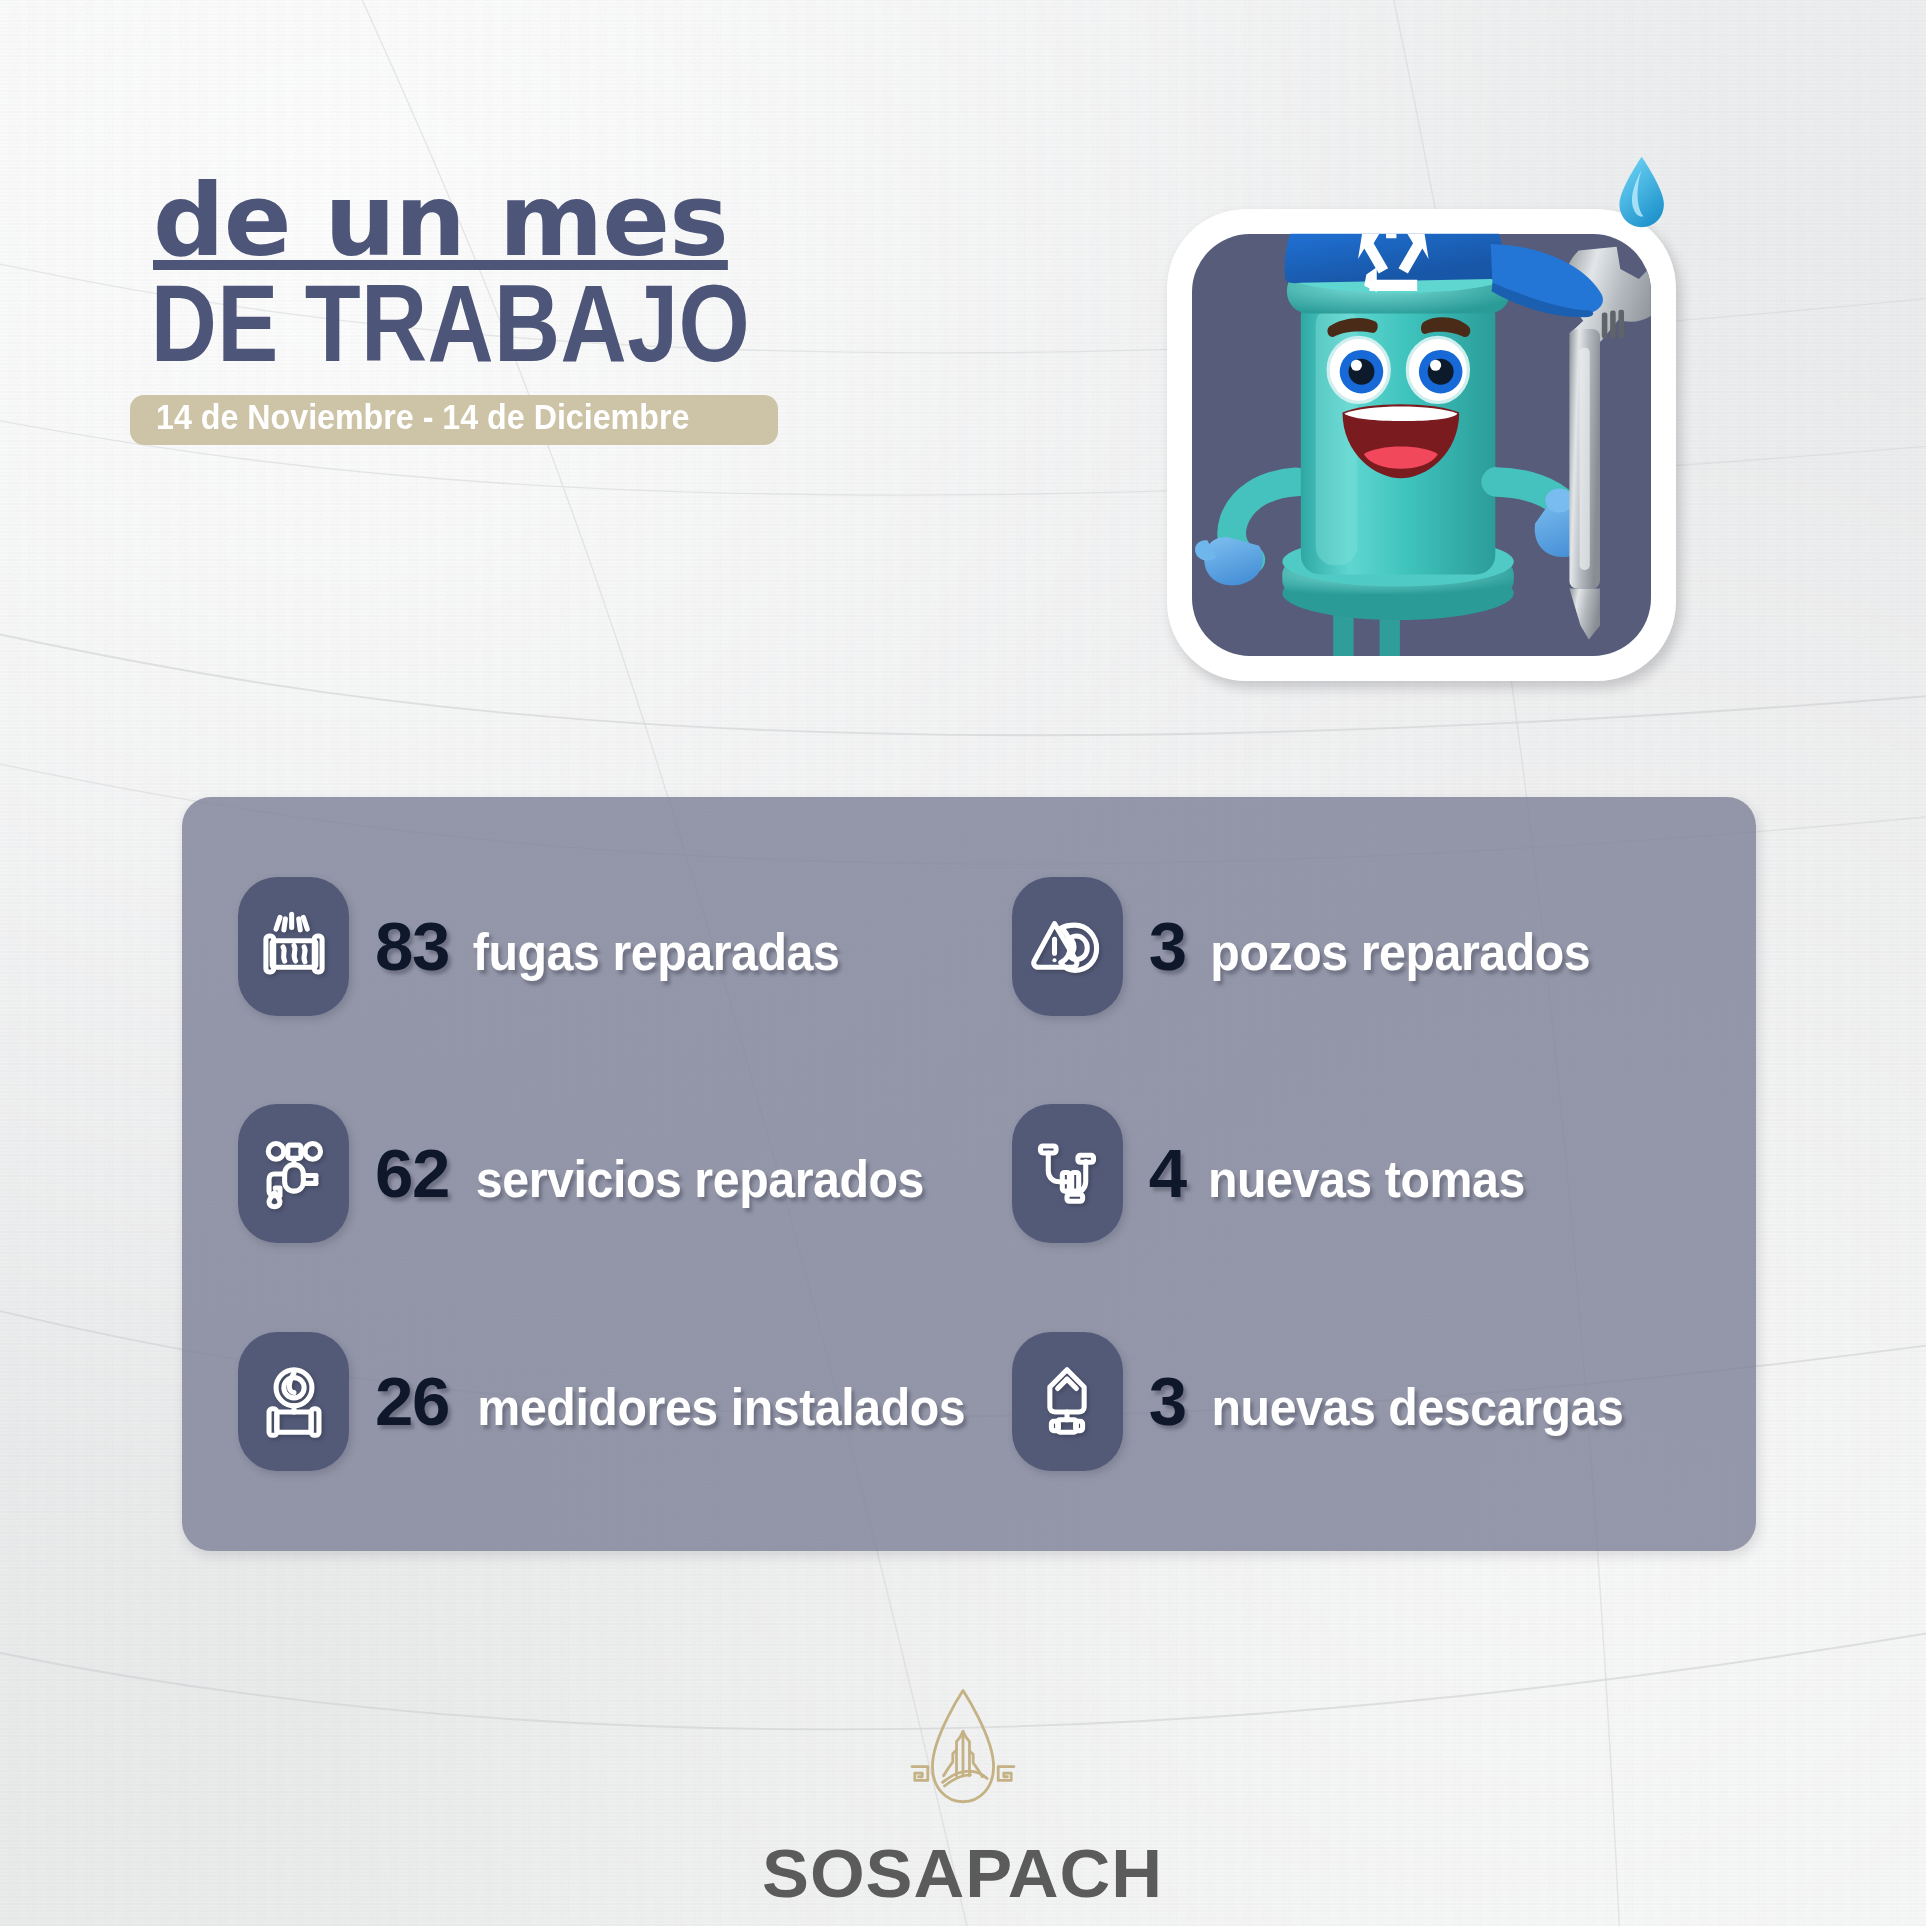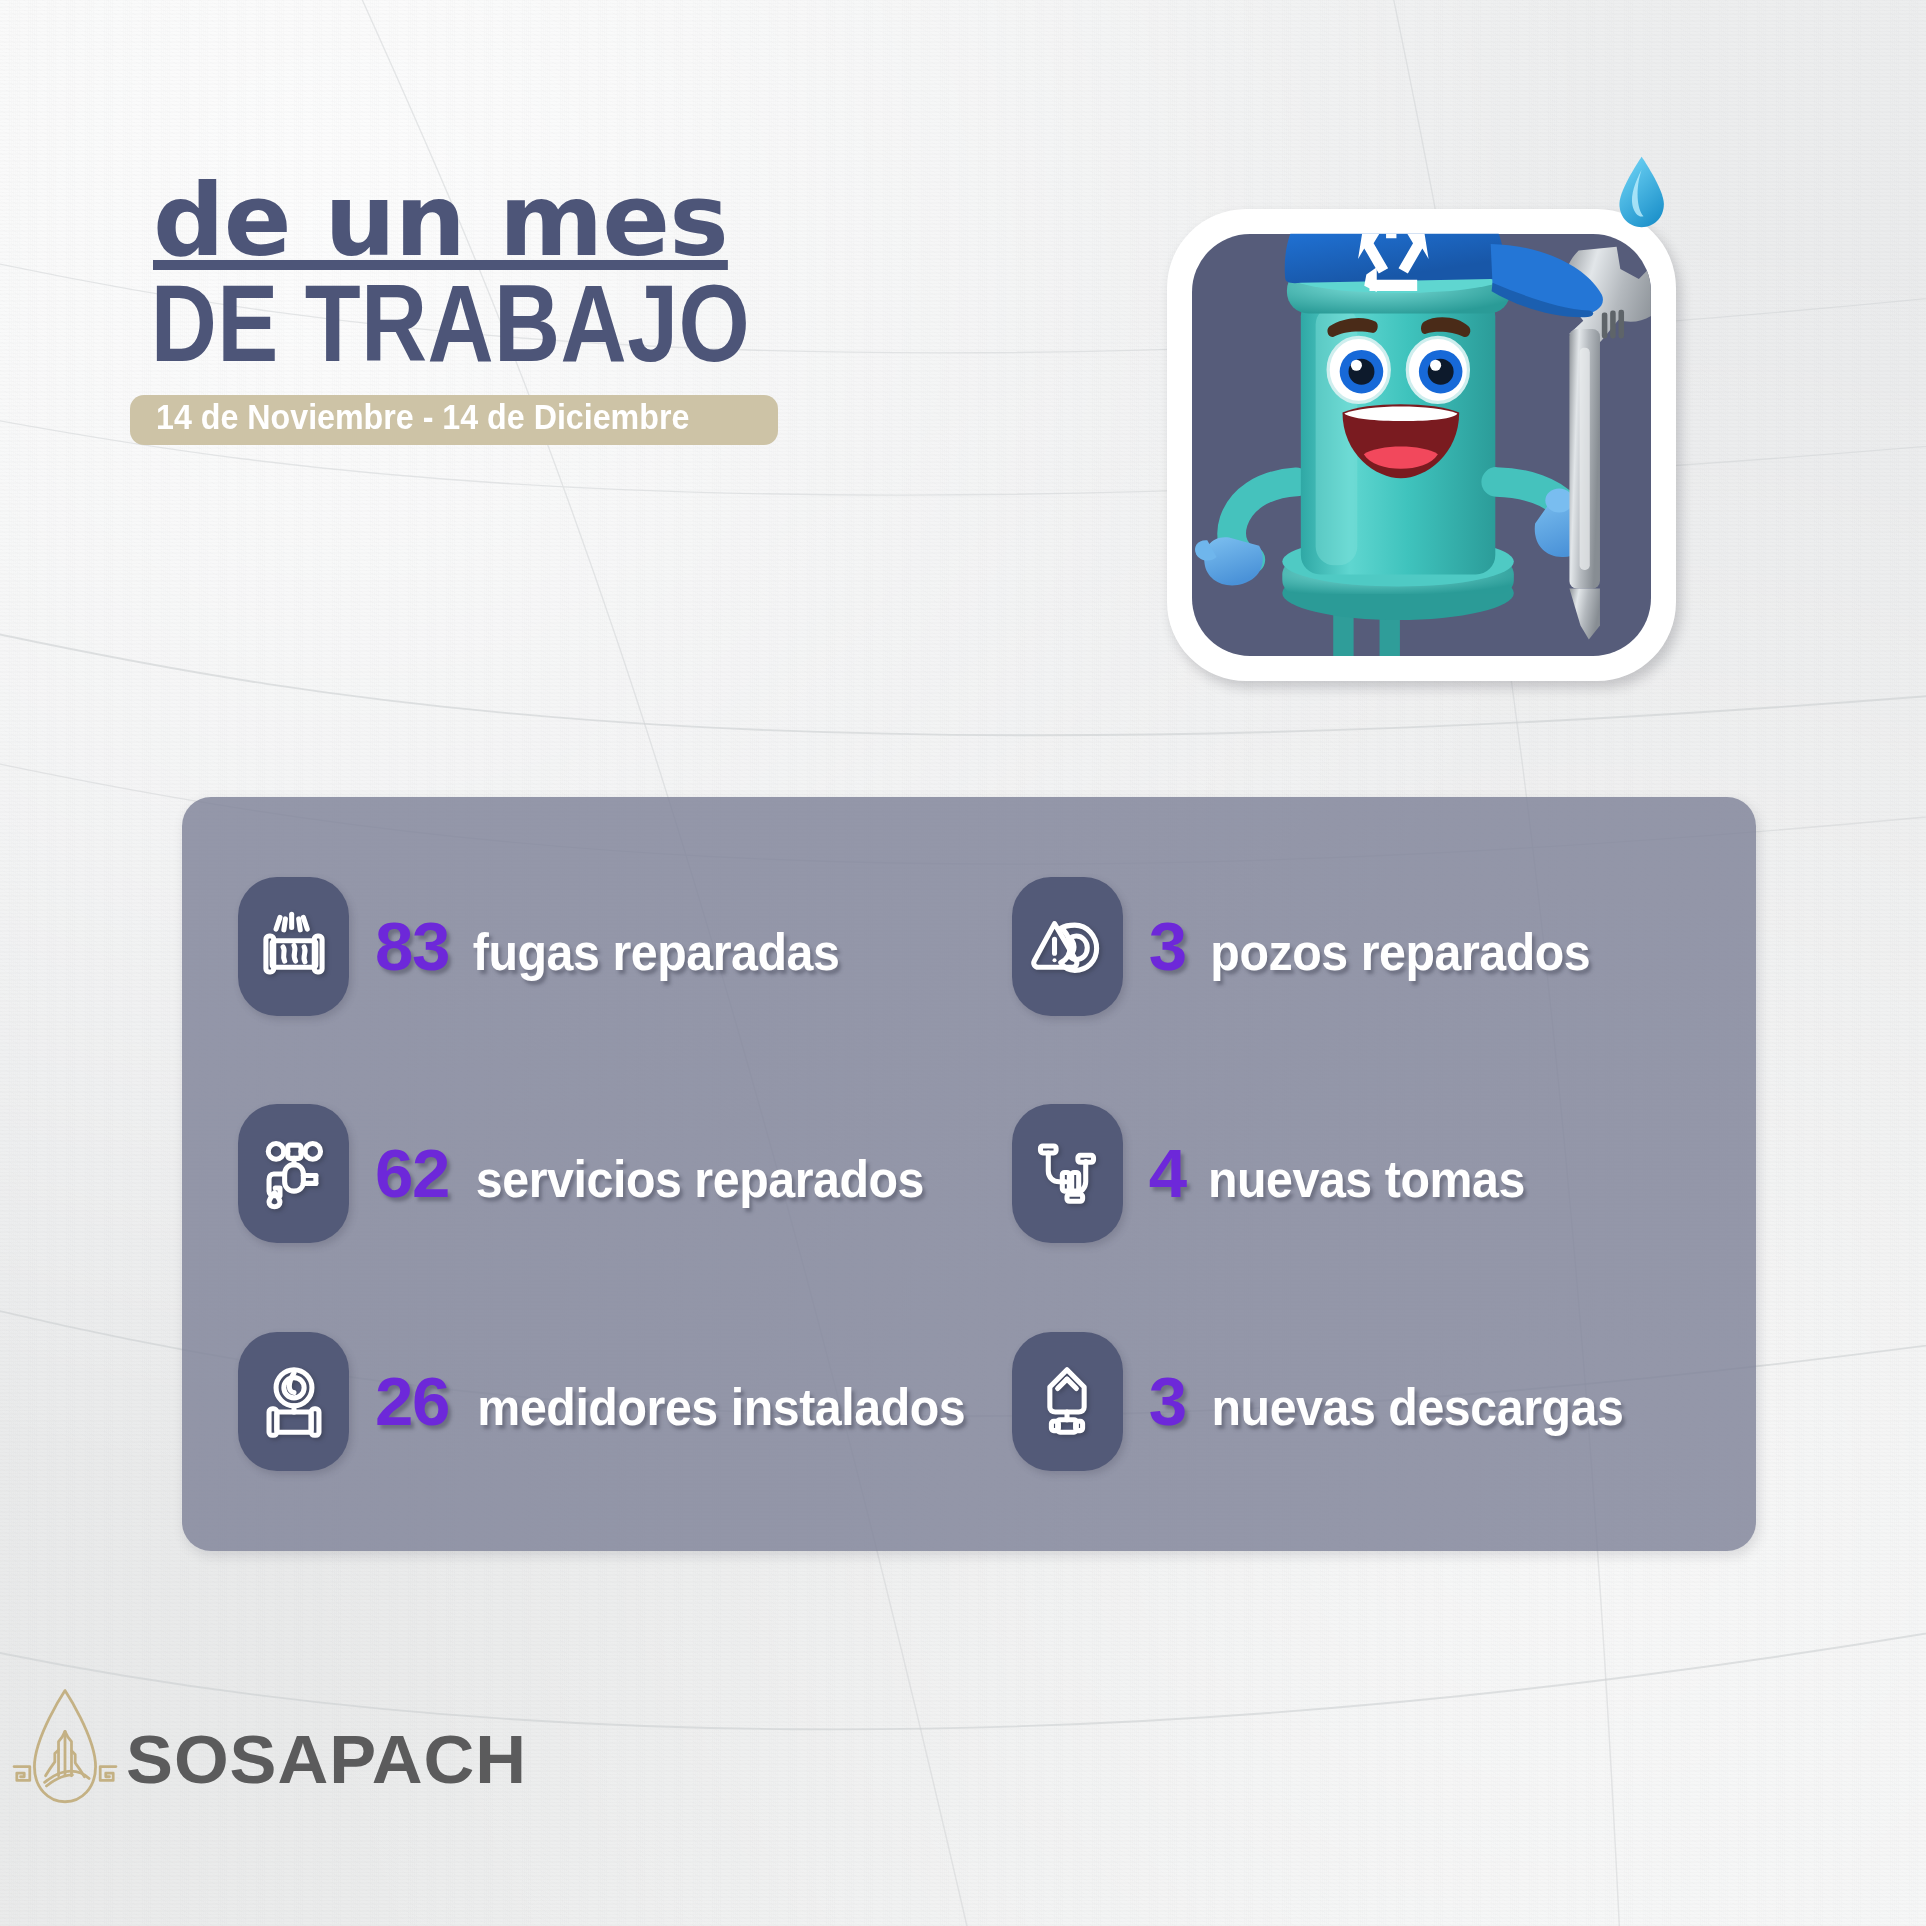--- a/index.html
+++ b/index.html
@@ -99,33 +99,33 @@
     display:flex;align-items:center;justify-content:center;
     box-shadow:2.3px 3.7px 7.4px rgba(60,62,78,.20);
   }
   .stat-icon svg{width:78px;height:78px;display:block;
     filter:drop-shadow(2.3px 2.8px 1.9px rgba(45,48,62,.45));}
   .stat-text{
     margin-left:26px;display:flex;align-items:baseline;white-space:nowrap;
     text-shadow:3.2px 3.7px 3.7px rgba(60,62,78,.42);
   }
   .stat-number{
-    color:#6d28d9;font-weight:bold;font-size:69px;line-height:1;
+    color:#0f172a;font-weight:bold;font-size:69px;line-height:1;
     font-family:"Liberation Sans",sans-serif;letter-spacing:-1.4px;
   }
   .stat-label{
     color:#ffffff;font-weight:bold;font-size:52px;line-height:1;
     margin-left:10.2px;font-family:"Liberation Sans",sans-serif;
     transform:scaleX(.93);transform-origin:left baseline;letter-spacing:-0.5px;
   }
 
   
   #footer{
     position:absolute;left:0;right:0;top:1685px;
-    display:flex;flex-direction:row;align-items:center;
+    display:flex;flex-direction:column;align-items:center;
   }
   #logo-mark{width:130px;height:139px;}
   #logo-word{
     margin-top:10.2px;color:#5b5b5c;font-weight:bold;font-size:69px;
     letter-spacing:0.9px;font-family:"Liberation Sans",sans-serif;
     transform:scaleX(1.02);
   }
 </style>
 </head>
 <body>

